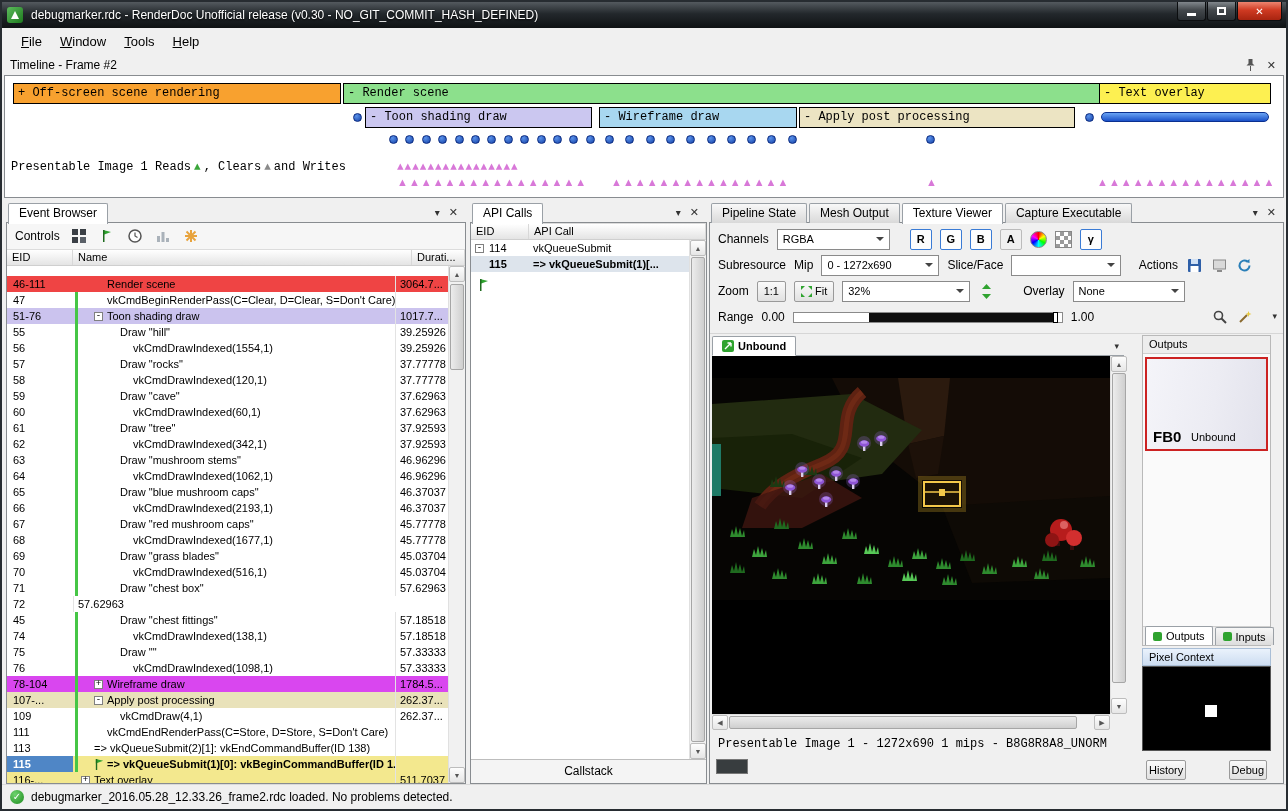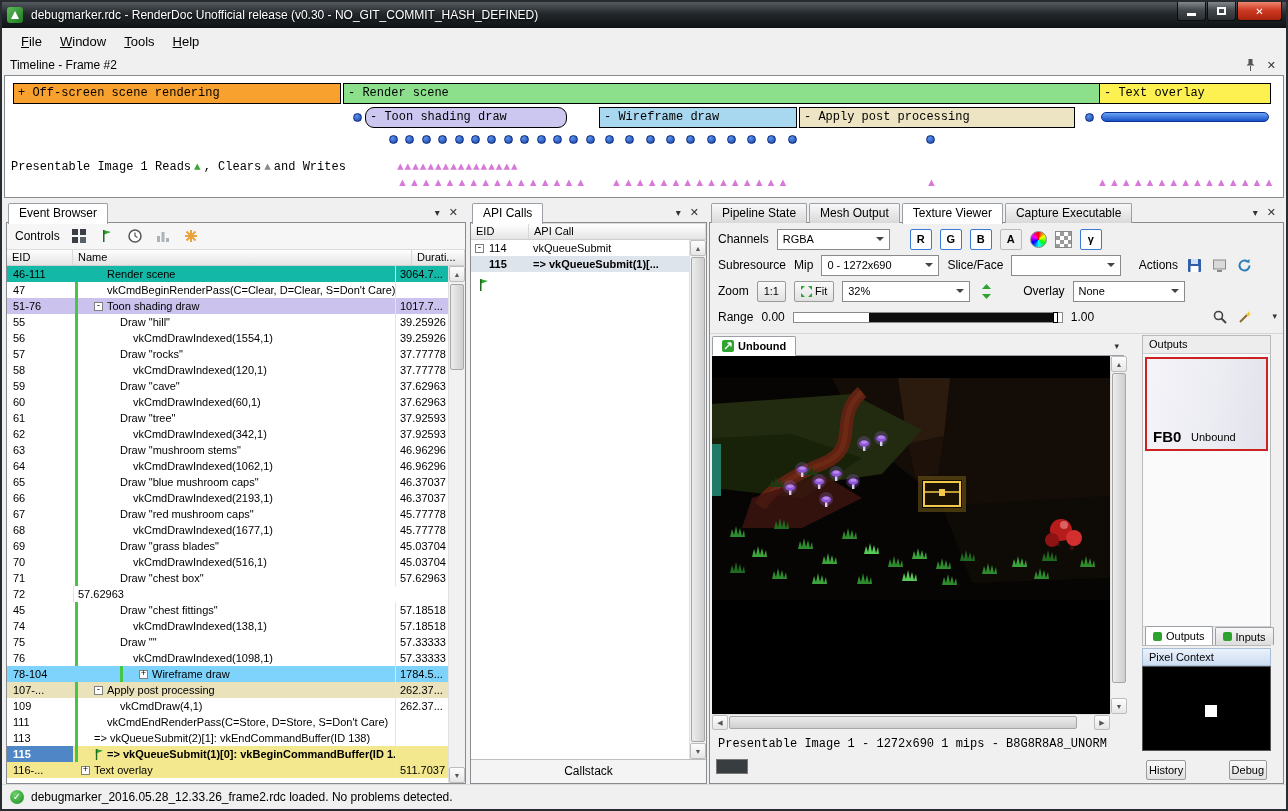--- a/index.html
+++ b/index.html
@@ -167,21 +167,21 @@
       </span>
     </div>
     <div class="tl-content">
       <div id="tl-row1">
           <div class="tl-bar" style="left: 8px; width: 328px; background: rgb(248, 161, 47);">+ Off-screen scene rendering</div>
           <div class="tl-bar" style="left: 338px; width: 900px; background: rgb(140, 224, 140);">- Render scene</div>
           <div class="tl-bar" style="left: 1094px; width: 172px; background: rgb(253, 240, 81);">- Text overlay</div>
         </div>
       <div id="tl-row2">
         <div class="tl-pill" id="tl-pill" style="left: 1096px; width: 168px;"></div>
-      <div class="tl-bar" style="left: 360px; width: 202px; background: rgb(203, 199, 240); border-radius: 9px;">- Toon shading draw</div>
+      <div class="tl-bar" style="left: 360px; width: 227px; background: rgb(203, 199, 240);">- Toon shading draw</div>
           <div class="tl-bar" style="left: 594px; width: 198px; background: rgb(168, 215, 240);">- Wireframe draw</div>
           <div class="tl-bar" style="left: 794px; width: 276px; background: rgb(236, 228, 195);">- Apply post processing</div>
           <div class="tl-dot" style="left: 348px; top: 6px;"></div>
           <div class="tl-dot" style="left: 1080px; top: 6px;"></div>
         </div>
       <div id="tl-dots">
           <div class="tl-dot" style="left: 384px; top: 3px;"></div>
           <div class="tl-dot" style="left: 400.4px; top: 3px;"></div>
           <div class="tl-dot" style="left: 416.8px; top: 3px;"></div>
           <div class="tl-dot" style="left: 433.2px; top: 3px;"></div>
@@ -266,21 +266,21 @@
               </g>
             </svg>
         </span>
       </div>
       <div class="grid-hdr">
         <div class="col-eid">EID</div>
         <div class="col-name">Name</div>
         <div class="col-dur">Durati...</div>
       </div>
       <div id="ev-rows">
-          <div class="ev-row" style="background: #14b8a6;">
+          <div class="ev-row" style="background: #ef4444; margin-top: 10px;">
     <div class="ev-eid">46-111</div>
     <div class="ev-name" style="padding-left: 21px;">
       <span class="gut"></span>
       <span>Render scene</span>
     </div>
     <div class="ev-dur">3064.7...</div>
   </div>
           <div class="ev-row guide">
     <div class="ev-eid">47</div>
     <div class="ev-name" style="padding-left: 21px;">
@@ -462,21 +462,21 @@
     <div class="ev-dur">57.33333</div>
   </div>
           <div class="ev-row guide">
     <div class="ev-eid">76</div>
     <div class="ev-name" style="padding-left: 47px;">
       <span class="gut"></span>
       <span>vkCmdDrawIndexed(1098,1)</span>
     </div>
     <div class="ev-dur">57.33333</div>
   </div>
-          <div class="ev-row guide" style="background: #7dd3fc; gap: 45px;">
+          <div class="ev-row guide" style="background: #d946ef;">
     <div class="ev-eid">78-104</div>
     <div class="ev-name" style="padding-left: 21px;">
       <span class="exp-box">+</span>
       <span>Wireframe draw</span>
     </div>
     <div class="ev-dur">1784.5...</div>
   </div>
           <div class="ev-row guide" style="background: rgb(233, 226, 186);">
     <div class="ev-eid">107-...</div>
     <div class="ev-name" style="padding-left: 21px;">

